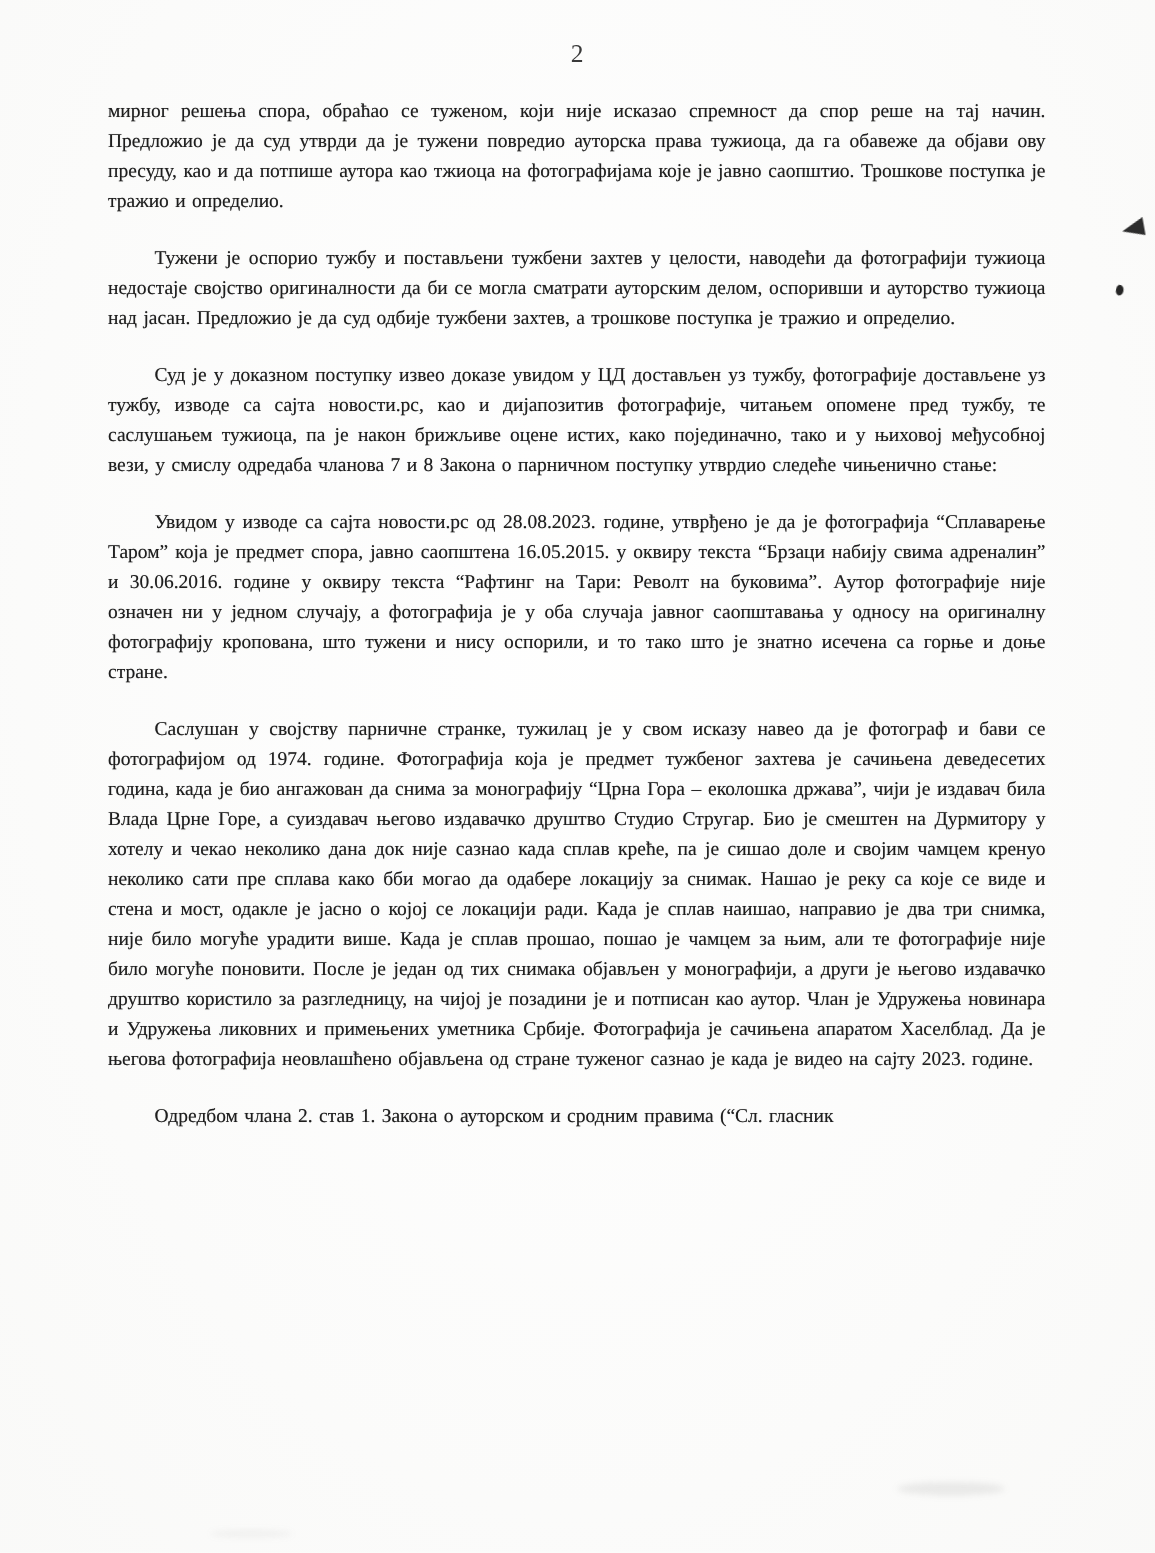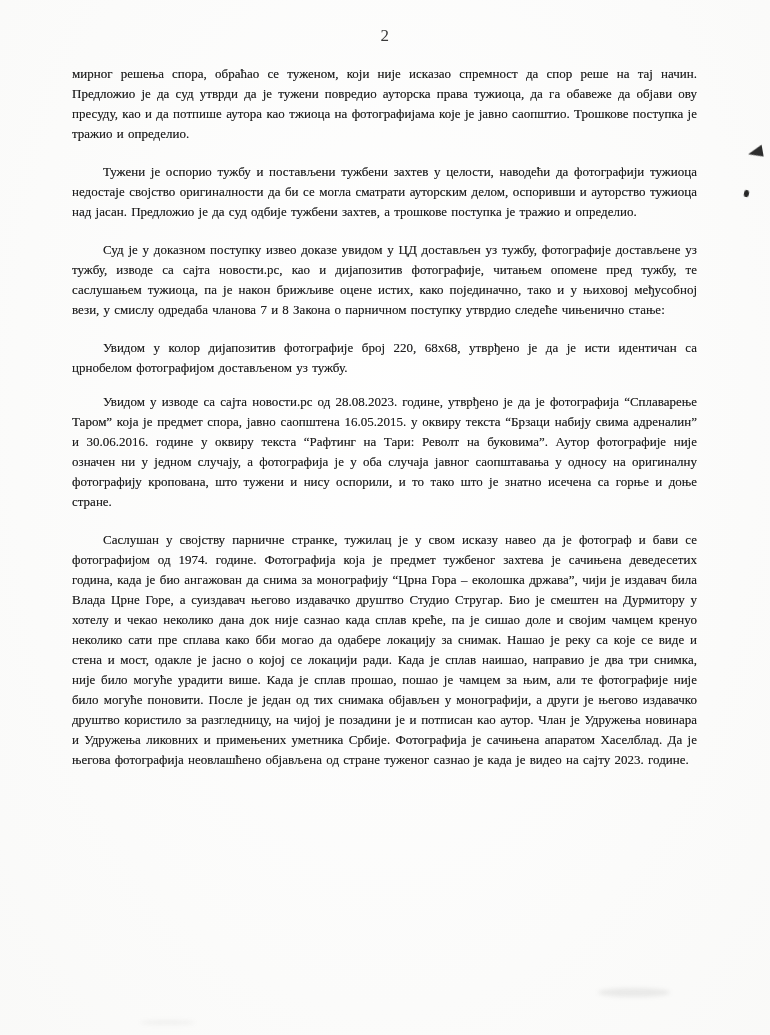--- a/index.html
+++ b/index.html
@@ -102,23 +102,23 @@
 <body>
 
 <div class="page">
 
   <div class="page-number">2</div>
 
   <div class="text-block">
     <p class="no-indent gap-lg">мирног решења спора, обраћао се туженом, који није исказао спремност да спор реше на тај начин. Предложио је да суд утврди да је тужени повредио ауторска права тужиоца, да га обавеже да објави ову пресуду, као и да потпише аутора као тжиоца на фотографијама које је јавно саопштио. Трошкове поступка је тражио и определио.</p>
     <p class="gap-lg">Тужени је оспорио тужбу и постављени тужбени захтев у целости, наводећи да фотографији тужиоца недостаје својство оригиналности да би се могла сматрати ауторским делом, оспоривши и ауторство тужиоца над јасан. Предложио је да суд одбије тужбени захтев, а трошкове поступка је тражио и определио.</p>
     <p class="gap-lg">Суд је у доказном поступку извео доказе увидом у ЦД достављен уз тужбу, фотографије достављене уз тужбу, изводе са сајта новости.рс, као и дијапозитив фотографије, читањем опомене пред тужбу, те саслушањем тужиоца, па је након брижљиве оцене истих, како појединачно, тако и у њиховој међусобној вези, у смислу одредаба чланова 7 и 8 Закона о парничном поступку утврдио следеће чињенично стање:</p>
-    <p>Увидом у колор дијапозитив фотографије број 220, 68х68, утврђено је да је исти идентичан са црнобелом фотографијом достављеном уз тужбу.</p>
     <p class="gap-lg">Увидом у изводе са сајта новости.рс од 28.08.2023. године, утврђено је да је фотографија “Сплаварење Таром” која је предмет спора, јавно саопштена 16.05.2015. у оквиру текста “Брзаци набију свима адреналин” и 30.06.2016. године у оквиру текста “Рафтинг на Тари: Револт на буковима”. Аутор фотографије није означен ни у једном случају, а фотографија је у оба случаја јавног саопштавања у односу на оригиналну фотографију кропована, што тужени и нису оспорили, и то тако што је знатно исечена са горње и доње стране.</p>
     <p class="gap-lg">Саслушан у својству парничне странке, тужилац је у свом исказу навео да је фотограф и бави се фотографијом од 1974. године. Фотографија која је предмет тужбеног захтева је сачињена деведесетих година, када је био ангажован да снима за монографију “Црна Гора – еколошка држава”, чији је издавач била Влада Црне Горе, а суиздавач његово издавачко друштво Студио Стругар. Био је смештен на Дурмитору у хотелу и чекао неколико дана док није сазнао када сплав креће, па је сишао доле и својим чамцем кренуо неколико сати пре сплава како бби могао да одабере локацију за снимак. Нашао је реку са које се виде и стена и мост, одакле је јасно о којој се локацији ради. Када је сплав наишао, направио је два три снимка, није било могуће урадити више. Када је сплав прошао, пошао је чамцем за њим, али те фотографије није било могуће поновити. После је један од тих снимака објављен у монографији, а други је његово издавачко друштво користило за разгледницу, на чијој је позадини је и потписан као аутор. Члан је Удружења новинара и Удружења ликовних и примењених уметника Србије. Фотографија је сачињена апаратом Хаселблад. Да је његова фотографија неовлашћено објављена од стране туженог сазнао је када је видео на сајту 2023. године.</p>
+    <p>Одредбом члана 2. став 1. Закона о ауторском и сродним правима (“Сл. гласник</p>
   </div>
 
   <div class="artifact-triangle"></div>
   <div class="artifact-dot"></div>
   <div class="artifact-smudge-bottom-right"></div>
   <div class="artifact-smudge-bottom-left"></div>
 
 </div>
 
 </body></html>

